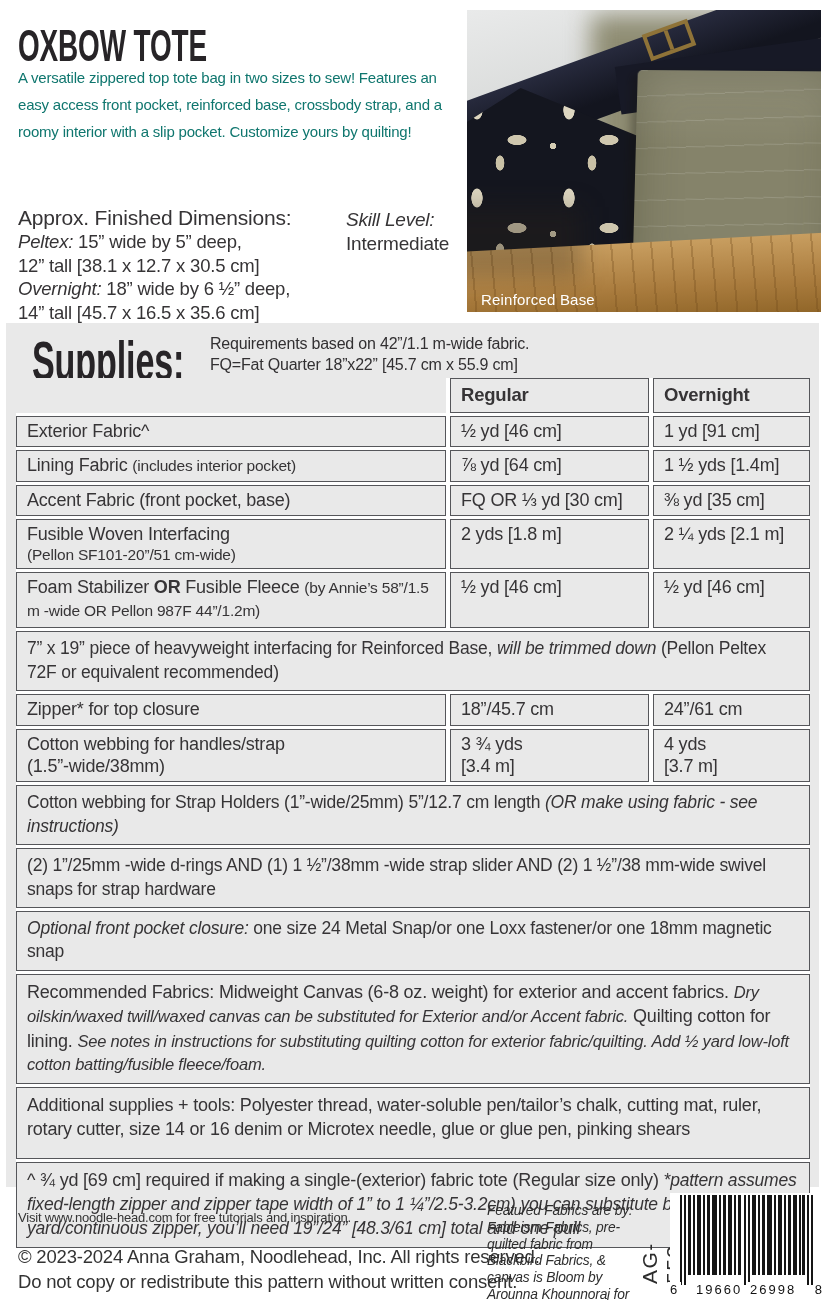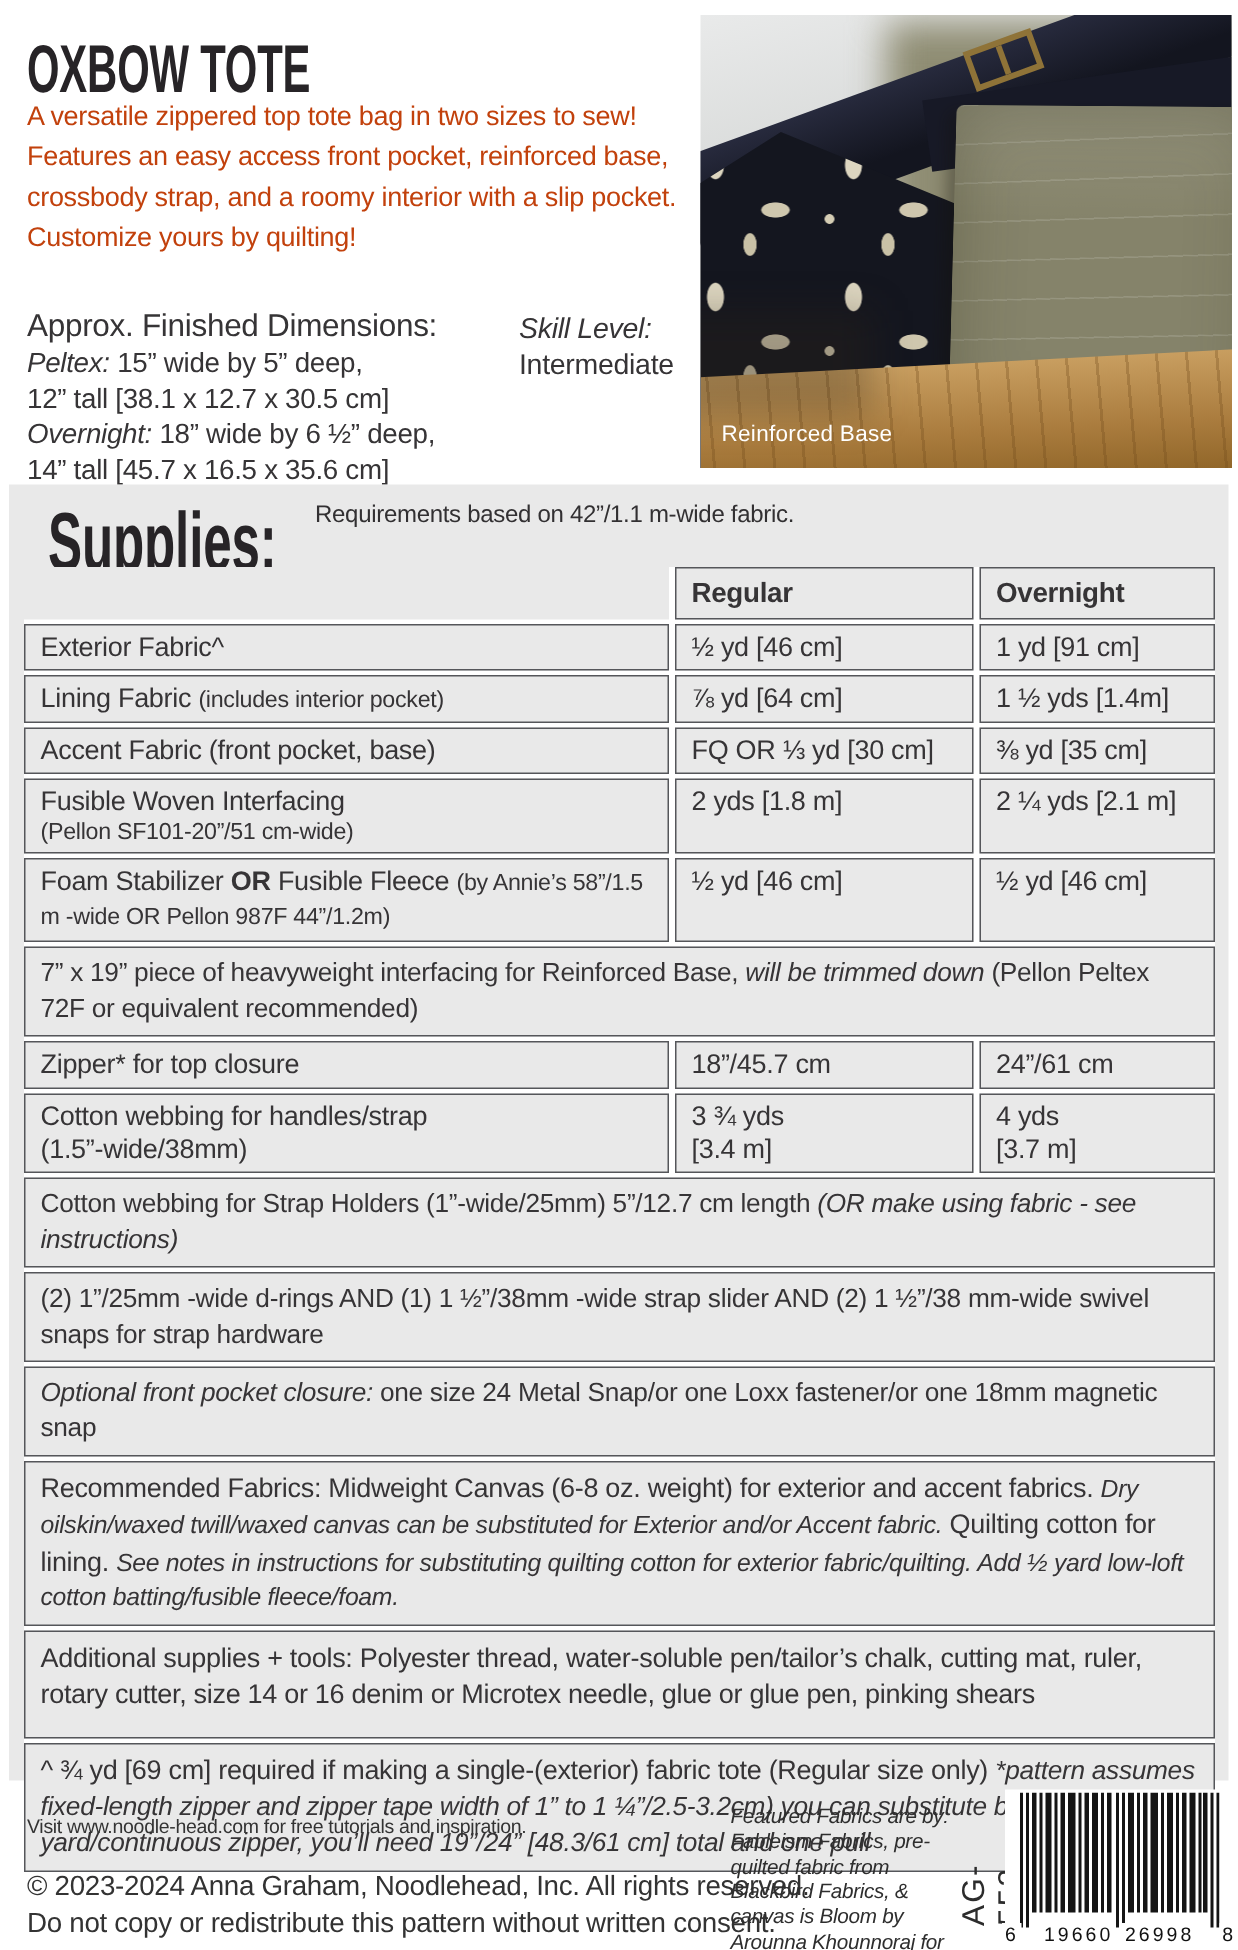--- a/index.html
+++ b/index.html
@@ -3,21 +3,21 @@
 <meta charset="utf-8">
 <style>
   * { margin:0; padding:0; box-sizing:border-box; }
   html,body { width:825px; height:1300px; background:#ffffff; }
   body { font-family:"Liberation Sans", sans-serif; color:#363436; letter-spacing:-0.2px; }
   .page { position:relative; width:825px; height:1300px; background:#fff; overflow:hidden; }
 
   
   .title { position:absolute; left:18px; top:20px; font-size:45px; font-weight:bold; color:#272427; }
   .condensed { display:inline-block; transform:scaleX(0.62); transform-origin:0 50%; white-space:nowrap; }
-  .desc { position:absolute; left:18px; top:64px; width:448px; font-size:18px; line-height:27px; color:#c2410c; }
+  .desc { position:absolute; left:18px; top:64px; width:448px; font-size:15px; line-height:27px; color:#0f766e; }
   .dims { position:absolute; left:18px; top:205px; width:330px; font-size:18.5px; line-height:23.5px; }
   .dims .dims-heading { font-size:21px; line-height:25px; }
   .skill { position:absolute; left:346px; top:208px; font-size:19px; line-height:24px; }
   .it { font-style:italic; }
 
   
   .photo { position:absolute; left:467px; top:10px; width:354px; height:302px; overflow:hidden;
            background:linear-gradient(165deg,#e9eaea 0%,#d8dad9 30%,#cbcac1 55%,#b3ab99 78%,#a69a82 100%); }
   .ph-olive-blur { position:absolute; right:-30px; top:5px; width:260px; height:200px; background:#8e8c72; filter:blur(12px); }
   .ph-wood { position:absolute; left:-12px; bottom:-14px; width:390px; height:84px; transform:rotate(-3deg);
@@ -39,21 +39,21 @@
   .ph-olive-front { position:absolute; left:168px; top:60px; width:200px; height:216px; border-radius:5px 10px 12px 6px;
                     transform:perspective(700px) rotateY(-7deg) rotate(1.5deg); transform-origin:left center;
                     background:
                       linear-gradient(180deg, rgba(255,255,255,.10), rgba(0,0,0,0) 35%),
                       repeating-linear-gradient(177deg, rgba(255,255,255,.14) 0 1px, rgba(0,0,0,0) 1px 26px),
                       #85836a;
                     box-shadow:inset 0 0 45px rgba(55,55,35,.35), -6px 4px 10px rgba(20,18,12,.35); }
   .ph-buckle { position:absolute; left:178px; top:16px; width:48px; height:28px; border:4px solid #8f7338;
                transform:rotate(-20deg); }
   .ph-buckle:after { content:""; position:absolute; left:18px; top:0; width:4px; height:20px; background:#8f7338; }
-  .photo-caption { position:absolute; left:14px; bottom:14px; color:#ffffff; font-size:15px; letter-spacing:0.2px; }
+  .photo-caption { position:absolute; left:14px; bottom:4px; color:#ffffff; font-size:15px; letter-spacing:0.2px; }
 
   
   .supplies { position:absolute; left:6px; top:323px; width:813px; height:864px; background:#e9e9e9; }
   .supplies-heading { position:absolute; left:26px; top:6px; font-size:55px; font-weight:bold; color:#272427; }
   .req { position:absolute; left:204px; top:10px; font-size:16px; line-height:21px; color:#323032; }
 
   .s-table { position:absolute; left:10px; top:55px; width:794px; display:flex; flex-direction:column; gap:3px; background:#fff; }
   .s-row { display:flex; gap:4px; }
   .cell { background:#e9e9e9; border:1.5px solid #55565a; padding:3px 10px 4px 10px; font-size:18px; line-height:1.24; }
   .c-label { width:430px; }
@@ -111,20 +111,21 @@
     <div class="ph-olive-front"></div>
     <div class="ph-wood"></div>
     <div class="ph-corner-shadow"></div>
     <span class="photo-caption">Reinforced Base</span>
   </div>
 
   <section class="supplies">
     <h2 class="supplies-heading"><span class="condensed">Supplies:</span></h2>
     <div class="req">
       <span>Requirements based on 42”/1.1 m-wide fabric.</span><br>
+      <span>FQ=Fat Quarter 18”x22” [45.7 cm x 55.9 cm]</span>
     </div>
 
     <div class="s-table">
 
       <div class="s-row">
         <div class="cell c-label c-spacer"></div>
         <div class="cell c-reg hdr">Regular</div>
         <div class="cell c-ovr hdr">Overnight</div>
       </div>
 

